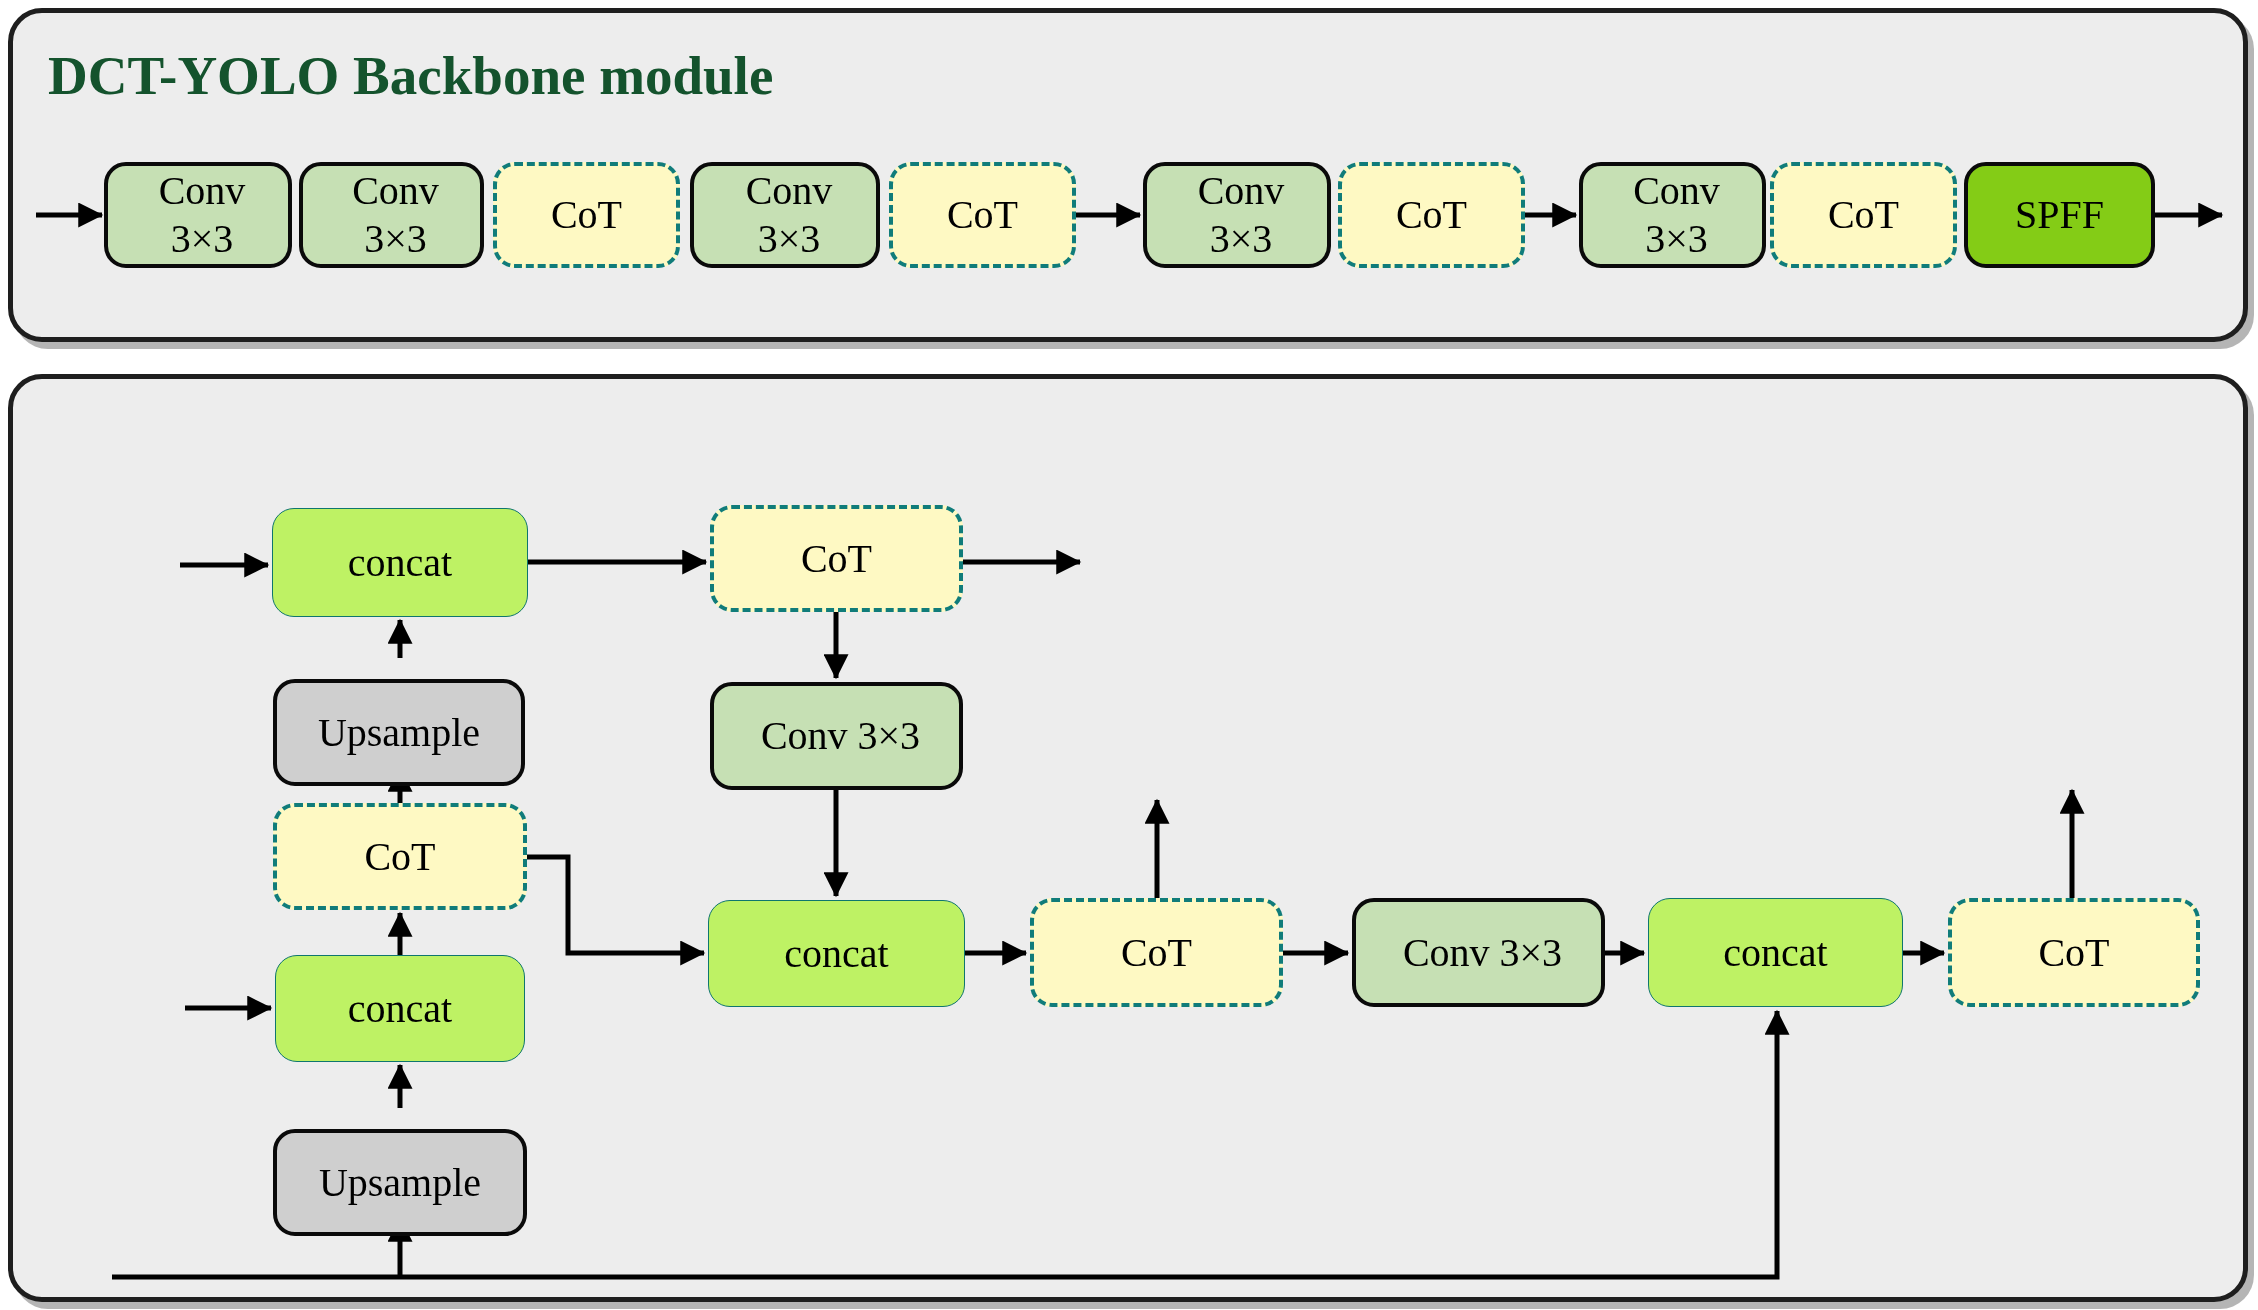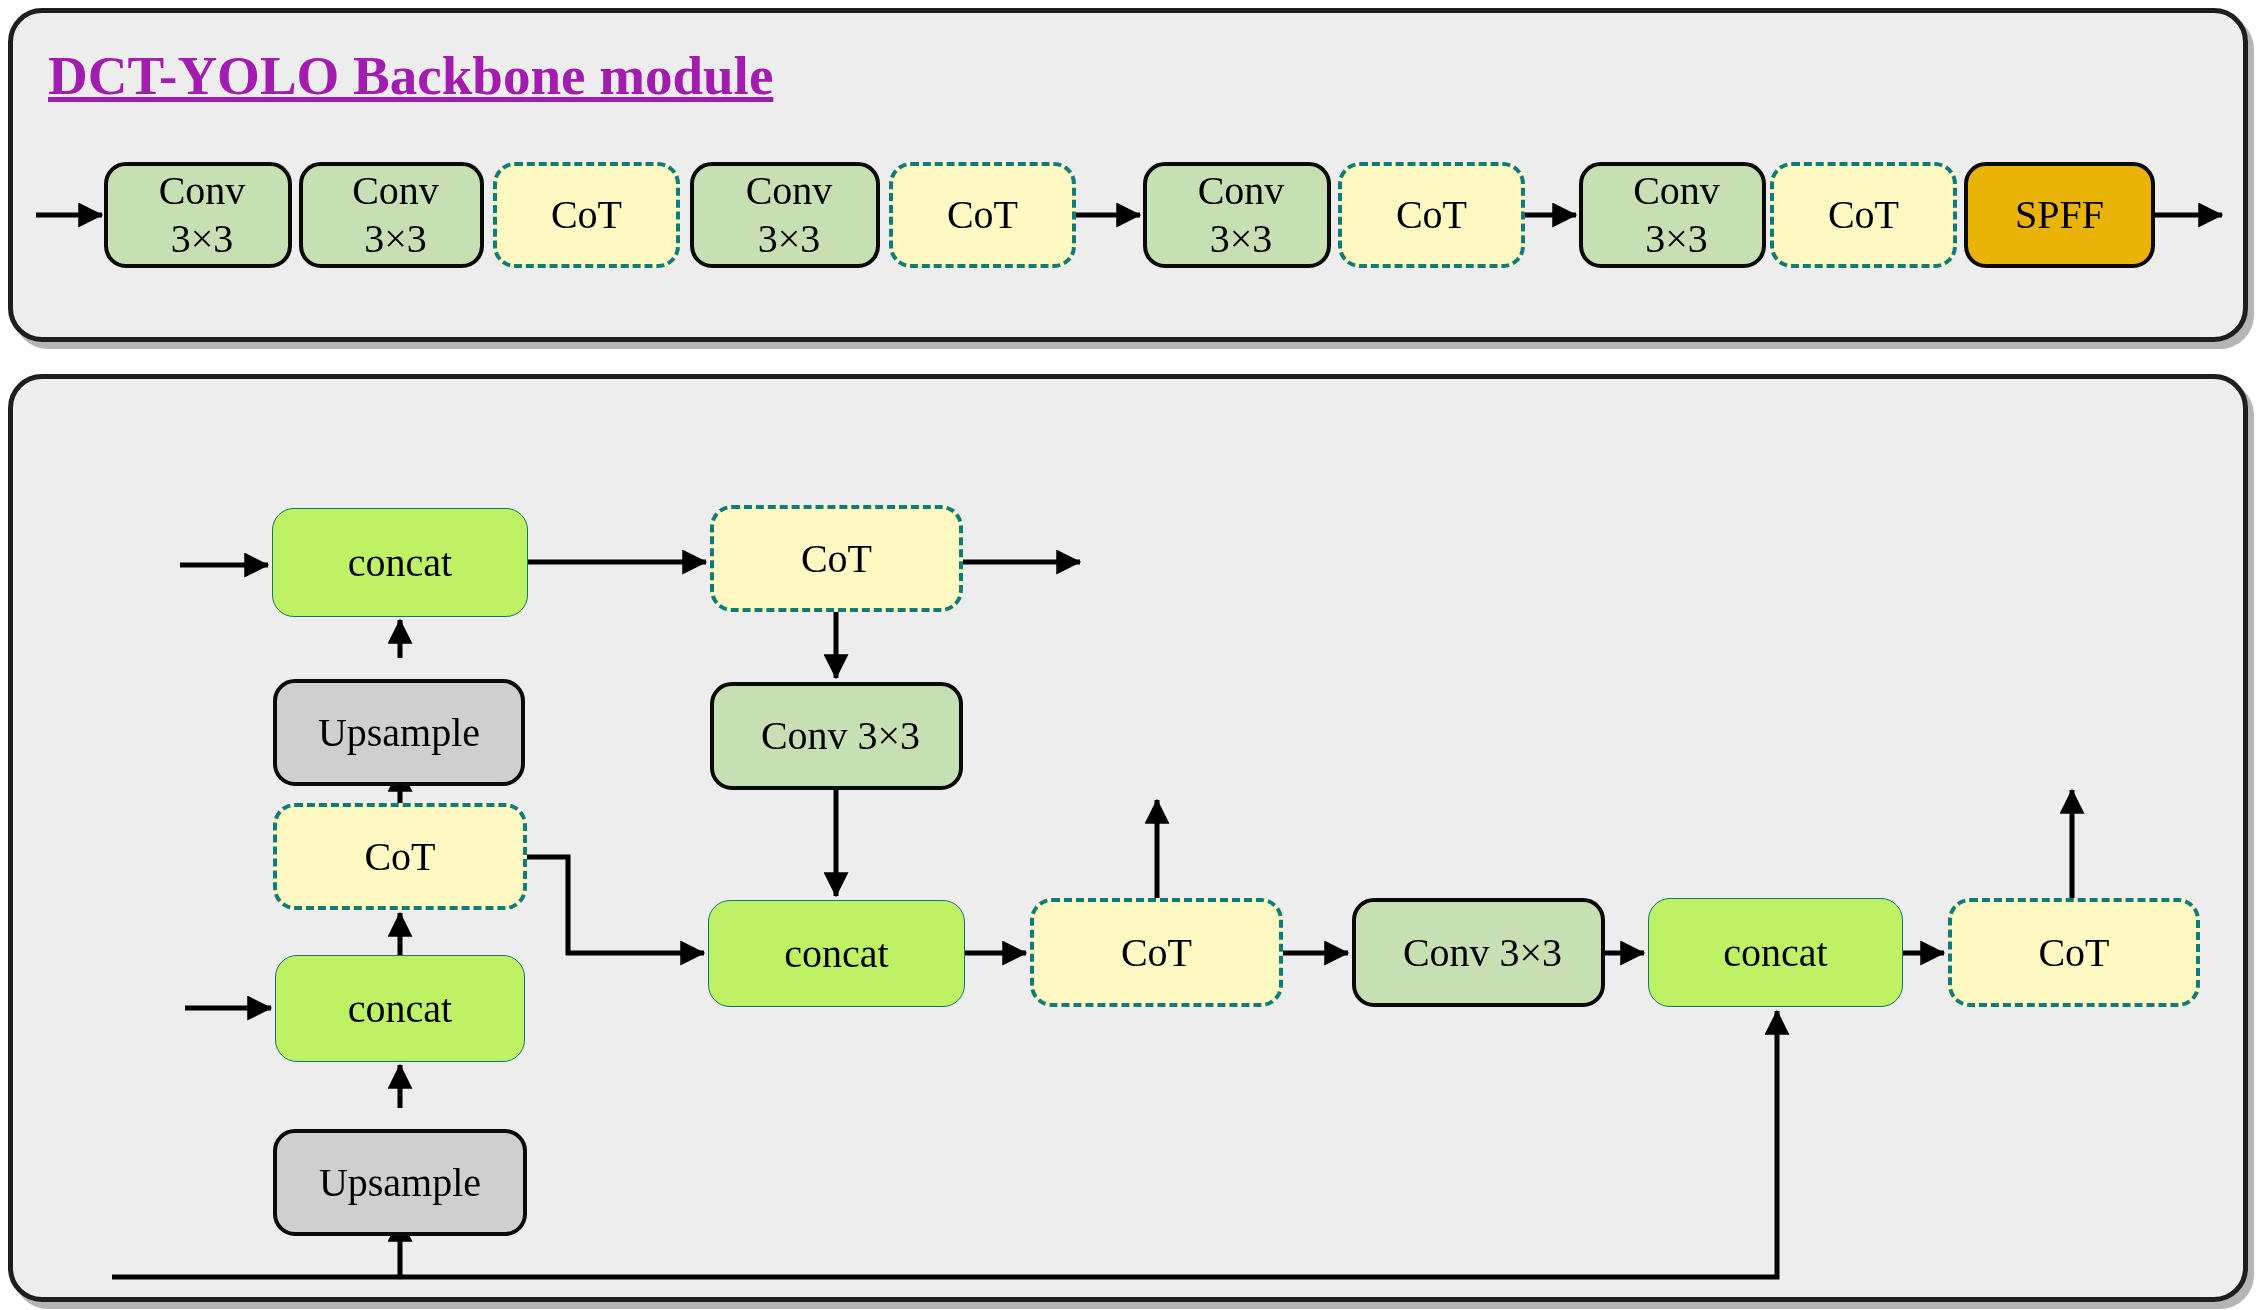--- a/index.html
+++ b/index.html
@@ -1,28 +1,28 @@
 <!DOCTYPE html>
 <html><head>
 <meta charset="utf-8">
 <style>
   html,body{margin:0;padding:0;background:#ffffff;}
   .stage{position:relative;width:2258px;height:1310px;background:#ffffff;overflow:hidden;
          font-family:"Liberation Serif","DejaVu Serif",serif;}
   .panel{position:absolute;background:#ededed;border:5px solid #1e1e1e;border-radius:34px;
          box-shadow:6px 7px 0 rgba(90,90,90,0.45);box-sizing:border-box;}
-  .panel-title{position:absolute;font-size:55px;font-weight:bold;color:#a21caf;white-space:nowrap;
-               letter-spacing:0px;text-decoration:underline;}
+  .panel-title{position:absolute;font-size:55px;font-weight:bold;color:#14532d;white-space:nowrap;
+               letter-spacing:0px;}
   .node{position:absolute;box-sizing:border-box;display:flex;align-items:center;justify-content:center;
         text-align:center;font-size:40px;line-height:1.2;color:#000;border-radius:22px;
         white-space:pre-line;z-index:3;}
   .conv{background:#c6e0b4;border:4px solid #0a0a0a;padding-left:8px;}
   .cot{background:#fef9c3;border:4px dashed #107c7a;}
   .concat{background:#bef264;border:1px solid #0f766e;text-align:right;}
-  .spff{background:#eab308;border:4px solid #0a0a0a;}
+  .spff{background:#84cc16;border:4px solid #0a0a0a;}
   .upsample{background:#cfcfcf;border:4px solid #0a0a0a;margin-top:21px;}
   svg.wires{position:absolute;left:0;top:0;z-index:2;}
 </style>
 </head>
 <body>
 
 <div class="stage">
 
   <div class="panel" style="left:8px;top:8px;width:2240px;height:334px;"></div>
   <div class="panel-title" style="left:48px;top:44px;">DCT-YOLO Backbone module</div>

